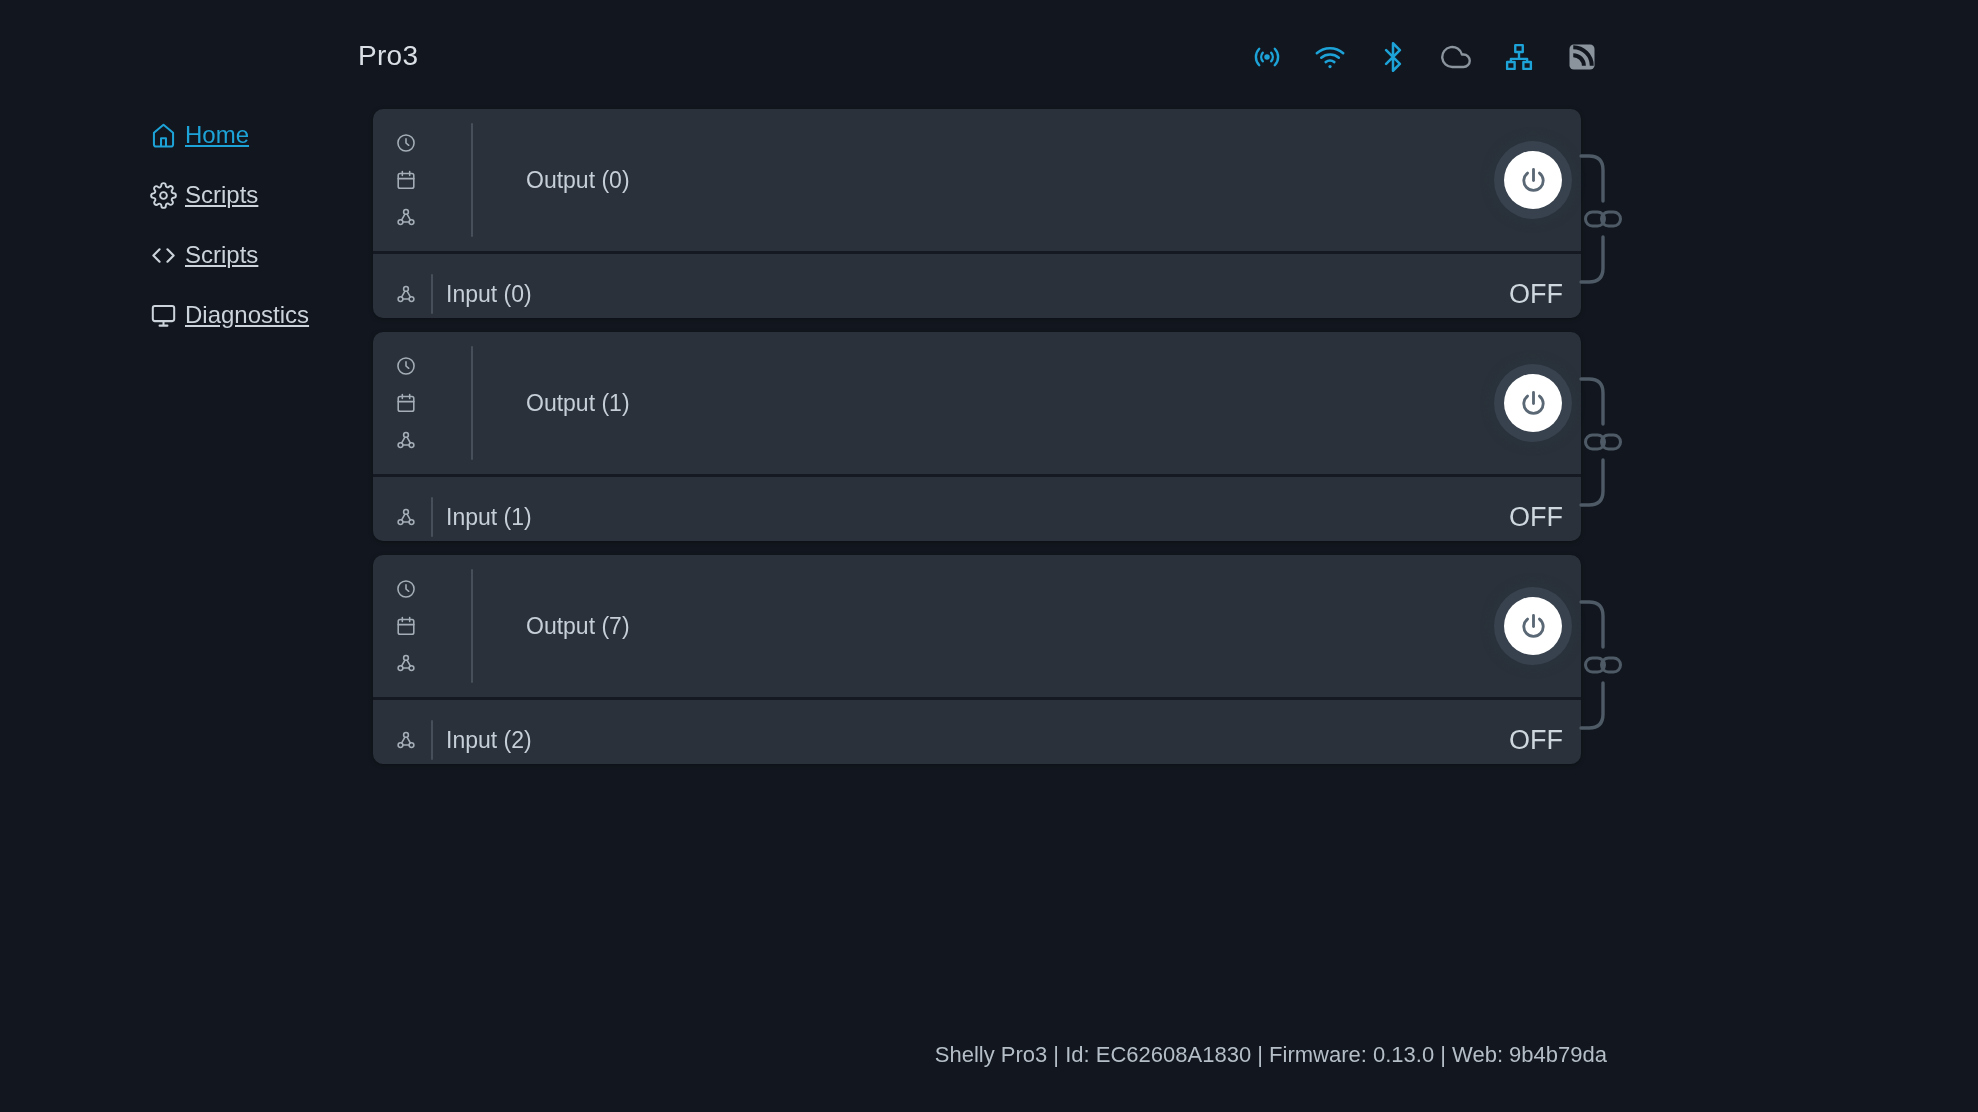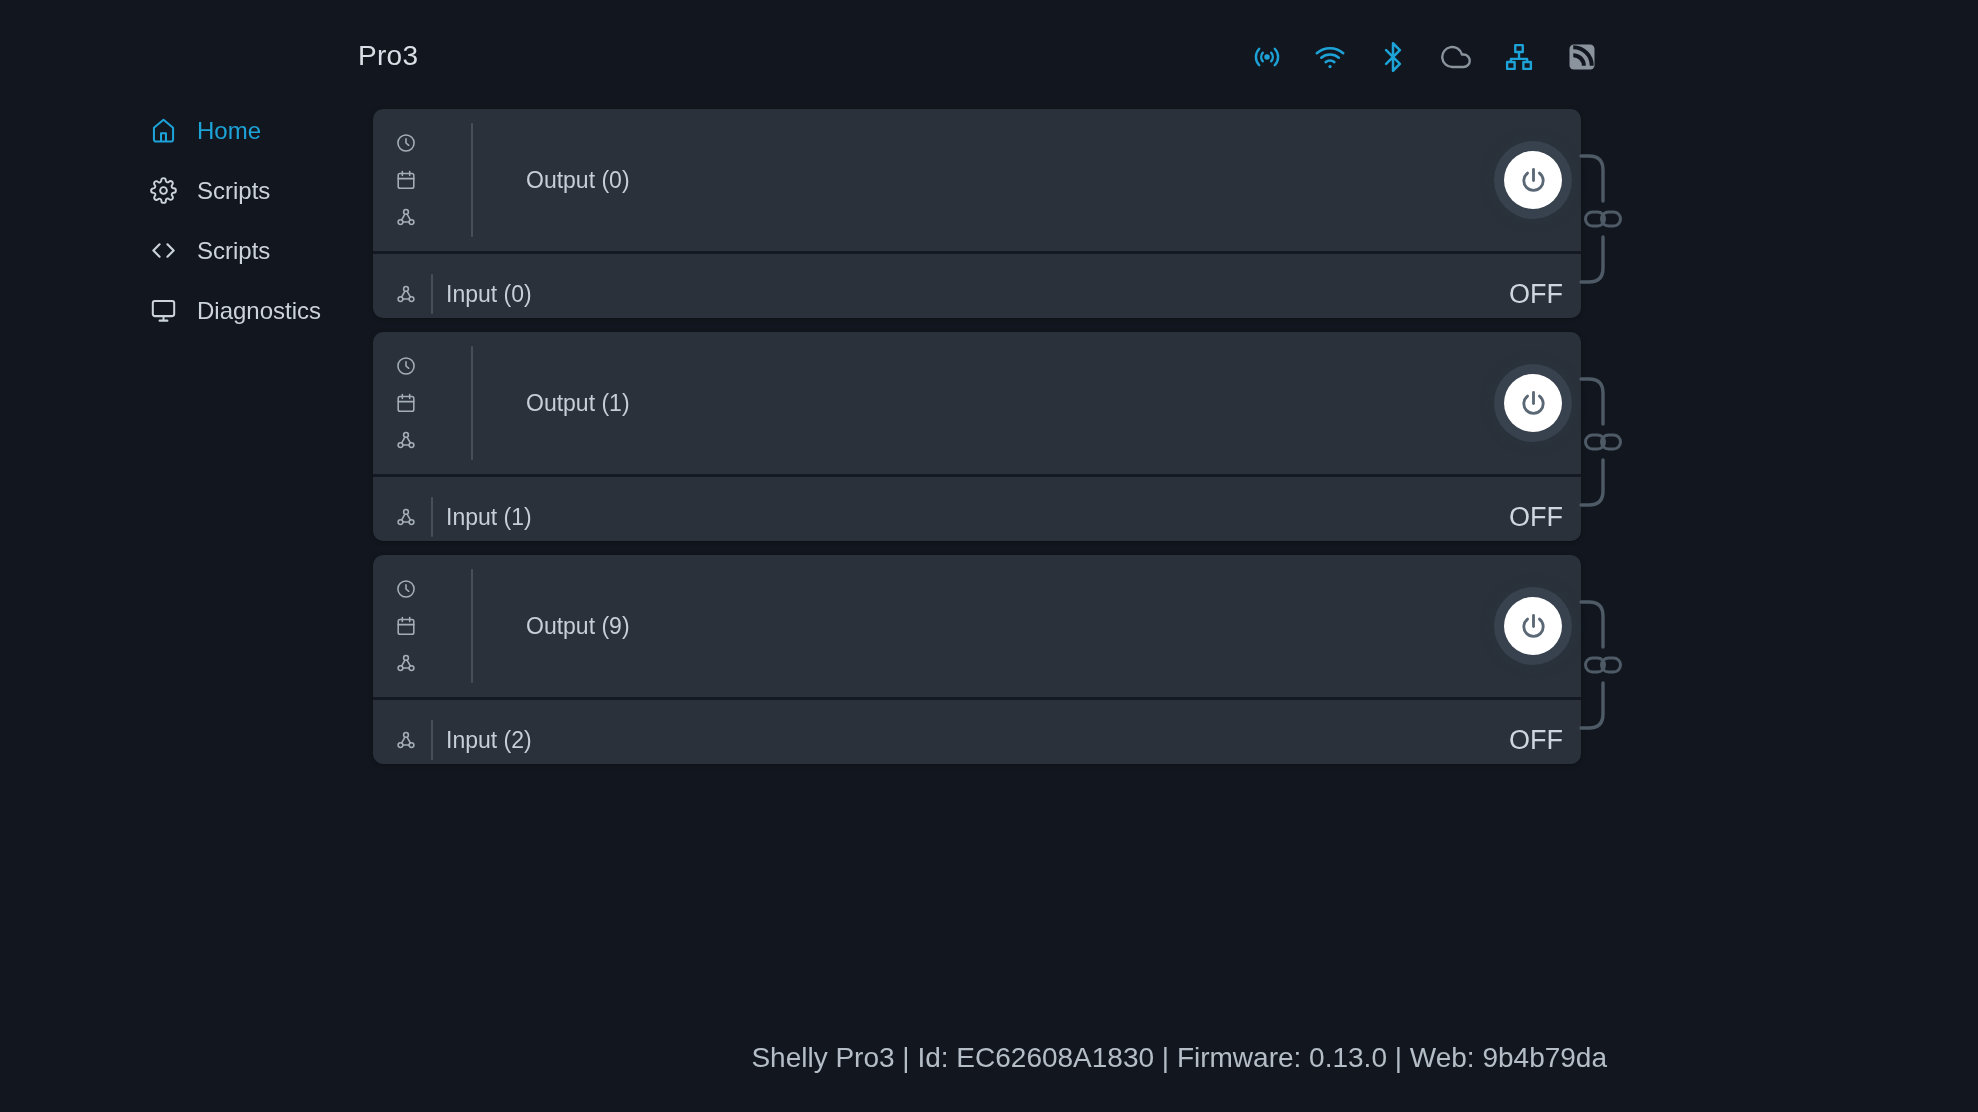--- a/index.html
+++ b/index.html
@@ -22,22 +22,22 @@
     display:flex; gap:33px; align-items:center;
   }
   .status-icon { width:30px; height:30px; display:flex; align-items:center; justify-content:center; }
   .status-icon svg { width:30px; height:30px; }
   .status-icon.on  { color:#1da3d8; }
   .status-icon.off { color:#8b949d; }
 
   
   .sidebar { position:absolute; left:150px; top:117px; display:flex; flex-direction:column; gap:24px; }
   .side-item {
-    display:flex; align-items:flex-start; gap:20px; height:36px;
-    color:#ccd3da; cursor:pointer; user-select:none;
+    display:flex; align-items:center; gap:8px; height:36px;
+    color:#ccd3da; cursor:pointer; user-select:none;text-decoration:underline;
   }
   .side-item .s-icon { width:27px; height:27px; display:flex; }
   .side-item .s-icon svg { width:27px; height:27px; }
   .side-item .s-label { font-size:24px; }
   .side-item.active { color:#1da3d8; }
 
   
   .main { position:absolute; left:373px; top:109px; width:1208px; }
   .section-title { font-size:23px; font-weight:700; color:#ccd5dd; margin-bottom:14px; }
 
@@ -84,21 +84,21 @@
   
   .bracket {
     position:absolute; left:100%; top:40px; width:50px; height:140px;
     color:#4e5a66; pointer-events:none;
   }
   .bracket svg { width:50px; height:140px; overflow:visible; }
 
   
   .footer {
     position:absolute; top:1042px; right:371px;
-    font-size:28px; color:#b5bec7;
+    font-size:22px; color:#b5bec7;
   }
 </style>
 </head>
 <body>
 
 <div class="device-title">Pro3</div>
 
 <div class="status-row">
   <span class="status-icon on">
     <svg viewBox="0 0 24 24" fill="none" stroke="currentColor" stroke-width="1.9" stroke-linecap="round">
@@ -298,21 +298,21 @@
             <path d="M8 2.8V7M16 2.8V7M3.5 10.5h17"></path>
           </svg>
         <svg viewBox="0 0 24 24" fill="none" stroke="currentColor" stroke-width="1.7" stroke-linecap="round">
             <circle cx="6" cy="17.5" r="2.6"></circle>
             <circle cx="18" cy="17.5" r="2.6"></circle>
             <circle cx="12" cy="6.5" r="2.6"></circle>
             <path d="M8.6 17.5h6.8M7.3 15.2l3.4-6M16.7 15.2l-3.4-6"></path>
           </svg>
       </div>
       <div class="vdiv tall"></div>
-      <span class="row-label">Output (9)</span>
+      <span class="row-label">Output (7)</span>
       <button class="power-btn">
         <svg viewBox="0 0 24 24" fill="none" stroke="#5a6774" stroke-width="2.2" stroke-linecap="round">
             <path d="M12 3.5v8.5"></path>
             <path d="M7.4 6.2a7.5 7.5 0 1 0 9.2 0"></path>
           </svg>
       </button>
     </div>
     <div class="hdiv"></div>
     <div class="input-row">
       <span class="w-icon">

